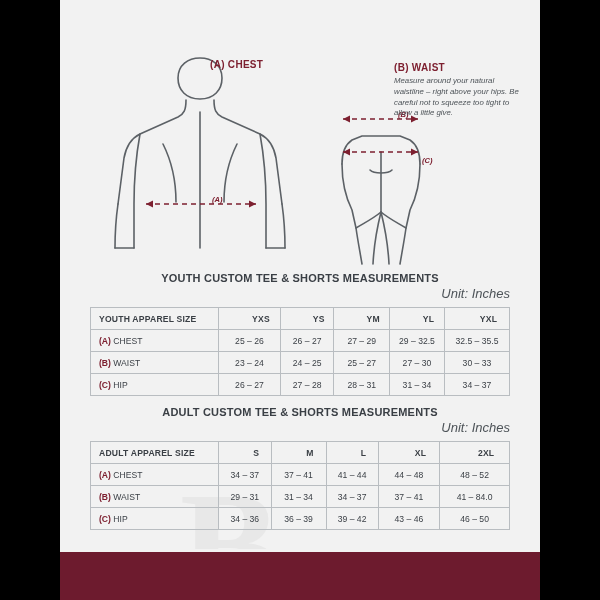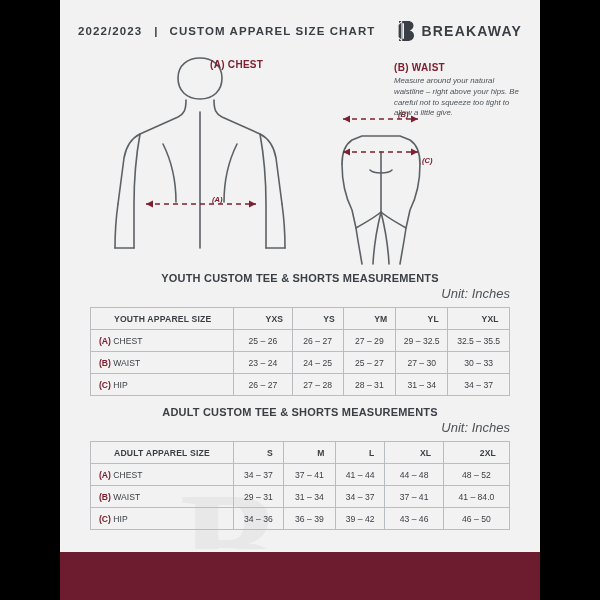--- a/index.html
+++ b/index.html
@@ -33,50 +33,34 @@
   .tick{position:absolute;font-size:7.5px;color:#7d2030;font-style:italic;font-weight:bold;}
 
   
   .tblock{position:absolute;left:30px;width:420px;}
   .t-youth{top:272px;}
   .t-adult{top:406px;}
   .t-title{text-align:center;font-size:11px;font-weight:bold;color:#3a3f45;letter-spacing:.2px;}
   .t-sub{text-align:right;font-size:13px;font-style:italic;color:#4d5358;margin-top:2px;margin-bottom:6px;}
   table{width:420px;border-collapse:collapse;}
   th,td{border:1px solid #b9bdc1;font-size:8.6px;color:#3a3f45;height:19px;text-align:center;}
-  th.lbl,td.lbl{text-align:left;padding-left:23px;}
+  th.lbl,td.lbl{text-align:left;padding-left:8px;}
   thead th{font-weight:bold;letter-spacing:.2px;padding-left:24px;}
   td.rowlabel{text-align:left;padding-left:8px;}
   .rl-tag{color:#7d2030;font-weight:bold;}
   .col-label{width:118px;}
 </style>
 </head>
 <body>
 
 <div class="page">
   <div class="sheet">
 
     <div class="watermark">B</div>
 
-    <div class="header">
-      <span class="hdr-text">2022/2023</span>
-      <span class="hdr-sep">|</span>
-      <span class="hdr-text">CUSTOM APPAREL SIZE CHART</span>
-      <span class="brand">
-        <span class="brand-mark">
-          <svg width="18" height="22" viewBox="0 0 18 22" xmlns="http://www.w3.org/2000/svg">
-            <path d="M2 1 L11 1 C15 1 16.5 3.5 16.5 5.8 C16.5 8.3 14.6 10 12.5 10.6 C15.2 11 17 12.9 17 15.5 C17 18.8 14.5 21 10.5 21 L2 21 Z" fill="#3a3f45"></path>
-            <path d="M6.2 3.2 L6.2 18.8" stroke="#f2f2f2" stroke-width="1.6" fill="none"></path>
-            <path d="M0.6 4.5 L5.2 0.4 L5.2 21.6 L0.6 17.6 Z" fill="#f2f2f2"></path>
-            <path d="M1.6 5.0 L4.4 2.4 L4.4 19.6 L1.6 17.1 Z" fill="#3a3f45"></path>
-          </svg>
-        </span>
-        <span class="brand-name">BREAKAWAY</span>
-      </span>
-    </div>
 
     <div class="figures">
       <svg class="fig-svg" width="480" height="218" viewBox="0 0 480 218" xmlns="http://www.w3.org/2000/svg">
         <g fill="none" stroke="#5c6166" stroke-width="1.6" stroke-linecap="round" stroke-linejoin="round">
 
           <path d="M118 26 C118 13 128 6 140 6 C152 6 162 13 162 26 C162 38 154 47 140 47 C126 47 118 38 118 26 Z"></path>
           <path d="M126 48 C126 58 124 62 118 65 L80 82 C70 87 66 95 64 106 L58 152"></path>
           <path d="M154 48 C154 58 156 62 162 65 L200 82 C210 87 214 95 216 106 L222 152"></path>
           <path d="M58 152 C56 166 55 180 55 196"></path>
           <path d="M222 152 C224 166 225 180 225 196"></path>

